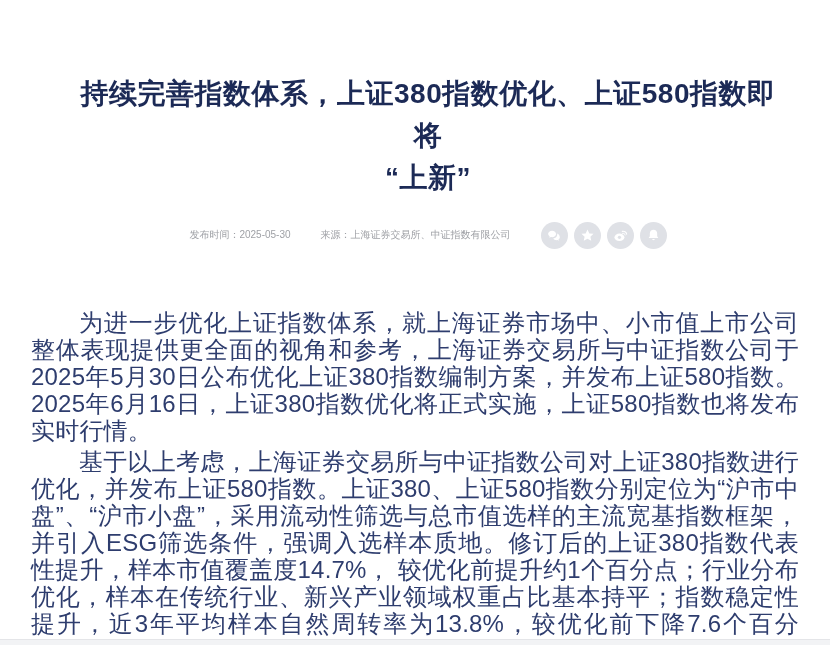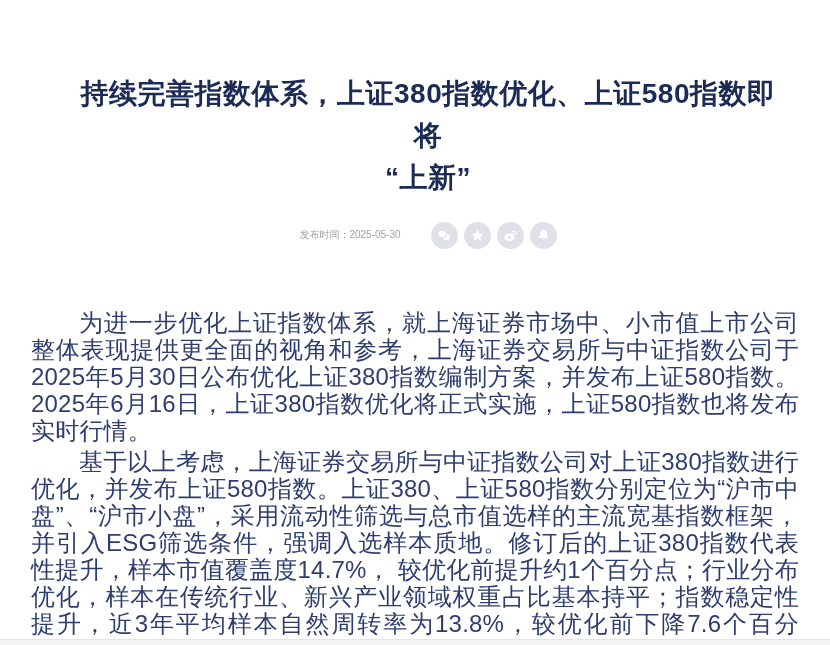--- a/index.html
+++ b/index.html
@@ -88,20 +88,21 @@
 <div class="page">
 
   <div class="article-head">
     <h1 class="article-title">
       <div>持续完善指数体系，上证380指数优化、上证580指数即将</div>
       <div>“上新”</div>
     </h1>
 
     <div class="meta-row">
       <span class="meta-text">发布时间：2025-05-30</span>
+      <span class="meta-text">来源：上海证券交易所、中证指数有限公司</span>
 
       <span class="share-group">
         <button class="share-btn" title="">
           <svg width="17" height="17" viewBox="0 0 24 24">
             <path d="M8.6 5.2c-3.1 0-5.6 2-5.6 4.5 0 1.5.9 2.8 2.2 3.6l-.5 1.9 2.2-1c.5.1 1.1.2 1.7.2 3.1 0 5.6-2 5.6-4.6S11.7 5.2 8.6 5.2z" fill="#fff"></path>
             <path d="M16.4 9.3c-.2 0-.5 0-.7.1.1.4.2.9.2 1.3 0 2.9-2.5 5.2-5.7 5.6.9 1.4 2.6 2.3 4.6 2.3.5 0 .9 0 1.4-.1l1.9.9-.5-1.6c1.2-.8 1.9-1.9 1.9-3.2 0-2.9-2.3-5.3-5.1-5.3z" fill="#fff"></path>
           </svg>
         </button>
         <button class="share-btn" title="">
           <svg width="17" height="17" viewBox="0 0 24 24">

